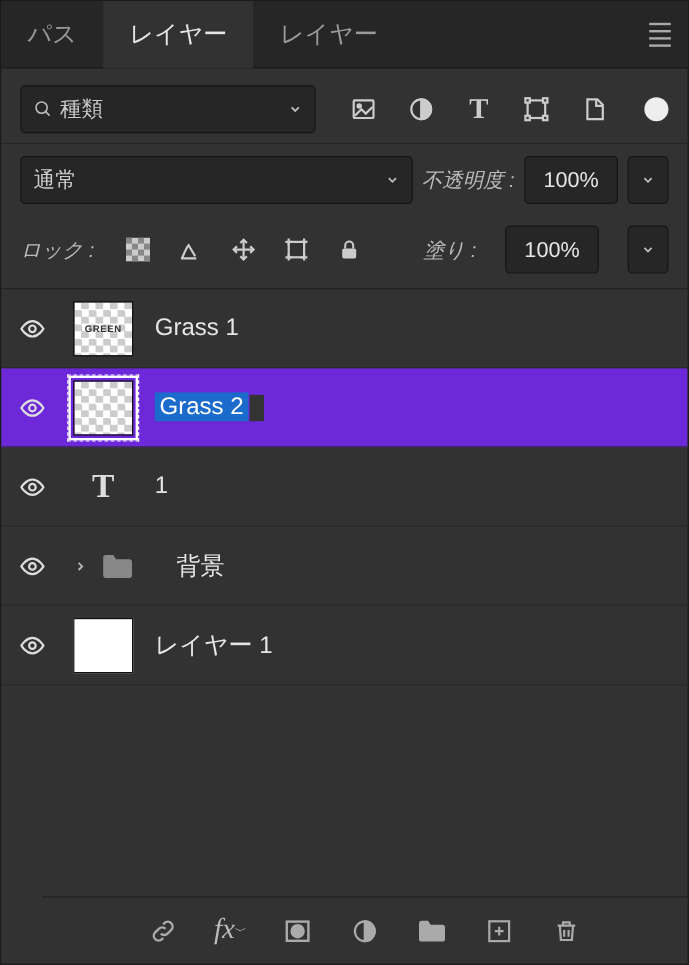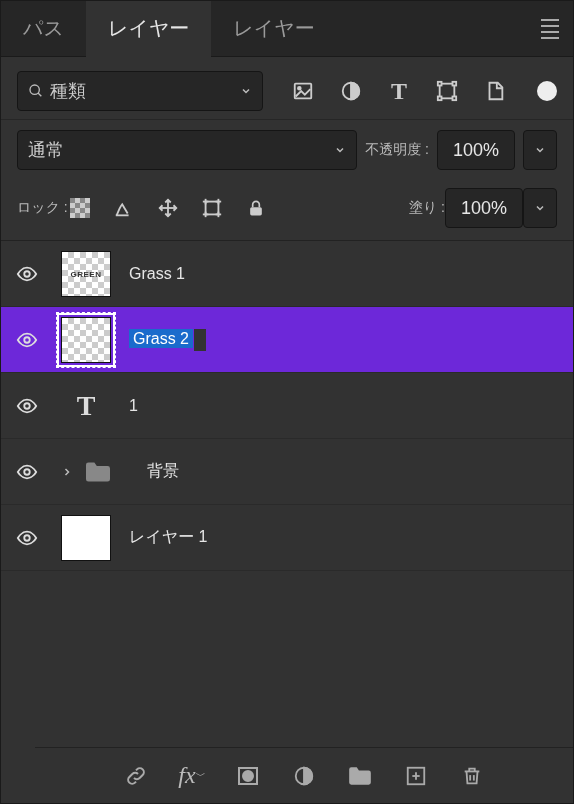--- a/index.html
+++ b/index.html
@@ -24,45 +24,45 @@
   .dropdown { background:#262626; border:1px solid #151515; border-radius:4px; height:40px; display:flex; align-items:center; padding:0 10px; position:relative; }
   .dropdown.search { width:265px; }
   .dropdown .chev { margin-left:auto; color:#bbb; font-size:14px; }
   .search-icon { color:#bbb; margin-right:6px; font-size:18px; }
   .filter-icons { display:flex; gap:24px; align-items:center; margin-left:18px; }
   .ficon { color:#ccc; width:24px; height:24px; display:flex; align-items:center; justify-content:center; }
   .dot { width:20px; height:20px; border-radius:50%; background:#eee; margin-left:6px; }
   
   .blend-row { display:flex; align-items:center; padding:10px 16px 8px 16px; gap:8px; border-top:1px solid #262626;}
   .dropdown.blend { flex:1; }
-  .label { color:#bbb; font-size:14px; white-space:nowrap; }
+  .label { color:#bbb; font-size:17px; white-space:nowrap;font-style:italic; }
   .num-field { background:#262626; border:1px solid #151515; border-radius:4px; height:40px; width:78px; display:flex; align-items:center; justify-content:center; color:#e6e6e6; }
   .chev-btn { background:#262626; border:1px solid #151515; border-radius:4px; height:40px; width:34px; display:flex; align-items:center; justify-content:center; color:#bbb; font-size:14px;}
 
-  .lock-row { display:flex; align-items:center; padding:10px 16px 12px 16px; gap:0; border-bottom:1px solid #222;}
+  .lock-row { display:flex; align-items:center; padding:10px 16px 12px 16px; gap:24px; border-bottom:1px solid #222;}
   .lock-icons { display:flex; gap:20px; align-items:center; }
   .licon { color:#ccc; width:24px; height:24px; display:flex; align-items:center; justify-content:center; }
   .lock-row .spacer { flex:1; }
 
   .layers { flex:1; overflow:auto; }
   .layer { display:flex; align-items:center; height:66px; border-bottom:1px solid #2a2a2a; padding:0 6px; gap:10px; }
   .layer.selected { background:#6d28d9; }
   .eye { width:40px; display:flex; align-items:center; justify-content:center; color:#ddd; font-size:20px; }
   .thumb { width:50px; height:46px; background:#fff; border:1px solid #111; position:relative; margin-left:4px;}
   .thumb.checker { background:
     repeating-conic-gradient(#ccc 0% 25%, #fff 0% 50%) 0 0/12px 12px; }
   .thumb.checker.green::after { content:"GREEN"; position:absolute; top:50%; left:50%; transform:translate(-50%,-50%); font-size:8px; font-weight:bold; color:#333; letter-spacing:0.5px;}
   .thumb.selmark { outline:2px solid #fff; outline-offset:2px; }
   .thumb.selmark::before { content:""; position:absolute; inset:-6px; border:1px dashed #fff; }
   .thumb.white { background:#fff; }
   .type-thumb { width:50px; height:46px; display:flex; align-items:center; justify-content:center; color:#ddd; font-size:28px; font-family:"Times New Roman",serif; font-weight:bold; margin-left:4px;}
   .folder-row { gap:8px; }
   .disclose { color:#bbb; font-size:14px; padding:0 2px 0 6px;}
   .folder-icon { color:#bbb; font-size:26px; width:40px; text-align:center;}
-  .layer-name { color:#e6e6e6; font-size:16px; margin-left:8px; }
+  .layer-name { color:#e6e6e6; font-size:20px; margin-left:8px; }
   .layer-name.editing { background:#1a6bcc; color:#fff; padding:1px 4px; }
   .editing-caret { display:inline-block; width:12px; height:22px; background:#333; vertical-align:middle; margin-left:1px;}
 
   .bottombar { height:56px; border-top:1px solid #222; display:flex; align-items:center; justify-content:center; gap:30px; color:#bbb;margin-left:34px; }
   .bicon { width:26px; height:26px; display:flex; align-items:center; justify-content:center; font-size:22px; color:#bbb;}
   svg { display:block; }
 </style>
 </head>
 <body>
 

